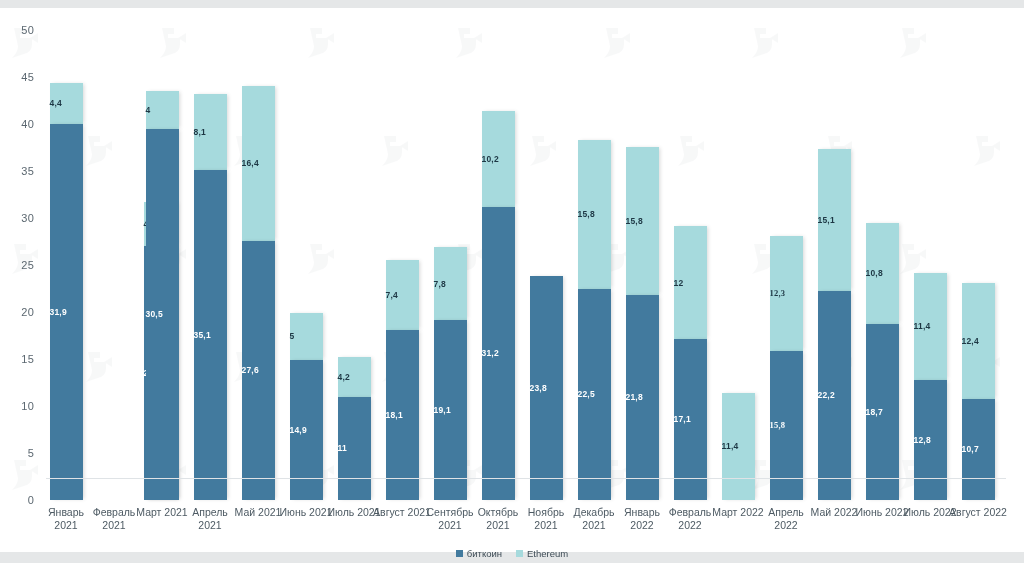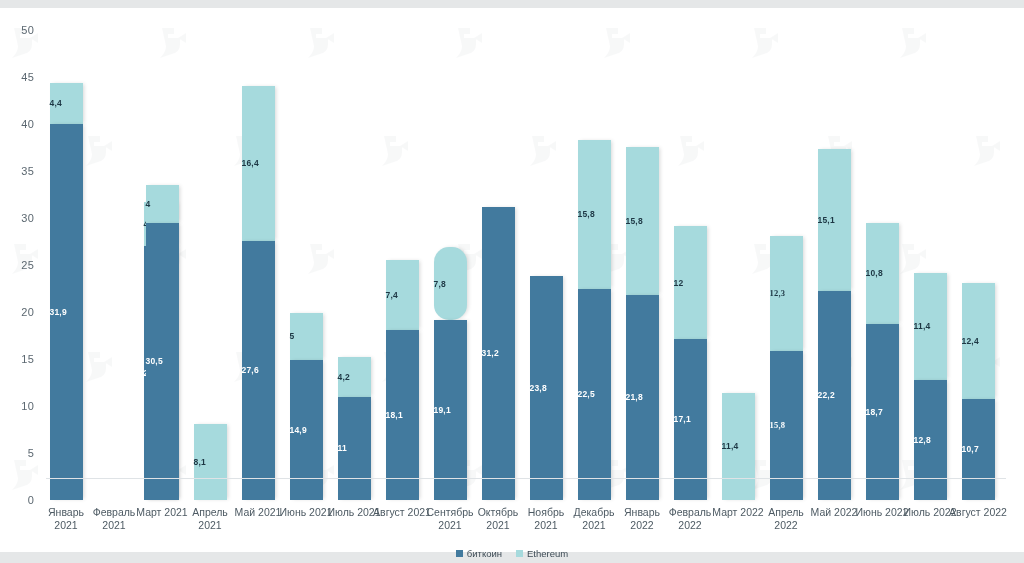--- a/index.html
+++ b/index.html
@@ -447,28 +447,31 @@
             <span class="seg-label">4,7</span>
           </div>
           <div class="seg btc" style="height: 253.8px;">
             <span class="seg-label">21</span>
           </div>
         </div>
         <div class="bar-col" style="left: 99.5px;">
           <div class="seg eth" style="height: 37.6px;">
             <span class="seg-label">4</span>
           </div>
-          <div class="seg btc" style="height: 277px;">
+          <div class="seg btc" style="height: 371px;">
             <span class="seg-label">30,5</span>
           </div>
         </div>
         <div class="bar-col" style="left: 147.5px;">
           <div class="seg eth" style="height: 76.14px;">
             <span class="seg-label">8,1</span>
           </div>
+          <div class="seg btc" style="height: 329.94px;">
+            <span class="seg-label">35,1</span>
+          </div>
         </div>
         <div class="bar-col" style="left: 195.5px;">
           <div class="seg eth" style="height: 154.16px;">
             <span class="seg-label">16,4</span>
           </div>
           <div class="seg btc" style="height: 259.44px;">
             <span class="seg-label">27,6</span>
           </div>
         </div>
         <div class="bar-col" style="left: 243.5px;">
@@ -489,28 +492,31 @@
         </div>
         <div class="bar-col" style="left: 339.5px;">
           <div class="seg eth" style="height: 69.56px;">
             <span class="seg-label">7,4</span>
           </div>
           <div class="seg btc" style="height: 170.14px;">
             <span class="seg-label">18,1</span>
           </div>
         </div>
         <div class="bar-col" style="left: 387.5px;">
-          <div class="seg eth" style="height: 73.32px; border-radius: 15px;">
+          <div class="seg eth" style="height: 73.32px;">
             <span class="seg-label">7,8</span>
           </div>
           <div class="seg btc" style="height: 179.54px;">
             <span class="seg-label">19,1</span>
           </div>
         </div>
         <div class="bar-col" style="left: 435.5px;">
+          <div class="seg eth" style="height: 95.88px;">
+            <span class="seg-label">10,2</span>
+          </div>
           <div class="seg btc" style="height: 293.28px;">
             <span class="seg-label">31,2</span>
           </div>
         </div>
         <div class="bar-col" style="left: 483.5px;">
           <div class="seg btc" style="height: 223.72px;">
             <span class="seg-label">23,8</span>
           </div>
         </div>
         <div class="bar-col" style="left: 531.5px;">

